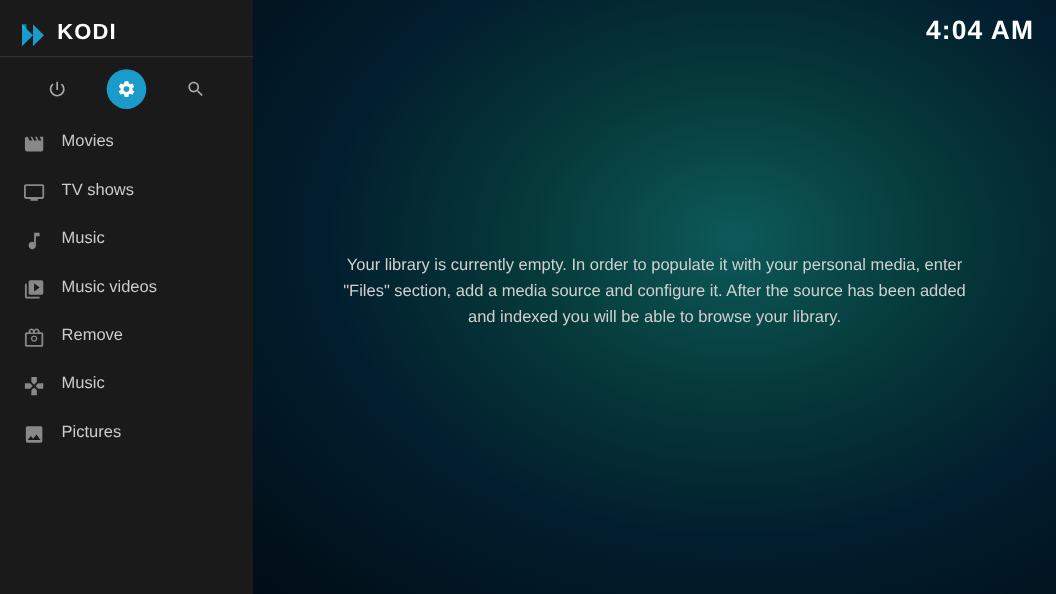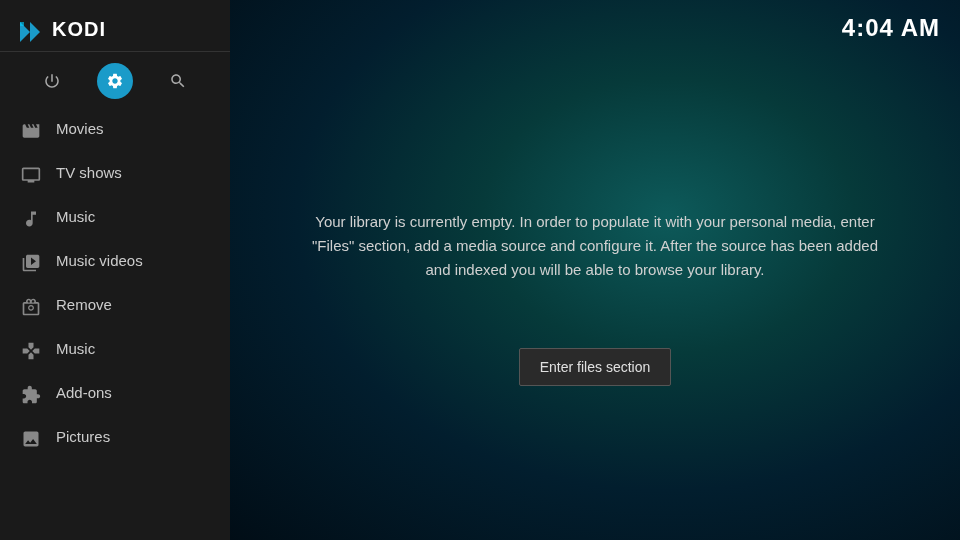--- a/index.html
+++ b/index.html
@@ -256,45 +256,36 @@
 
       <div class="nav-item">
         <span class="nav-icon">
           <svg width="20" height="20" viewBox="0 0 24 24">
               <path d="M15 7.5V2H9v5.5l3 3 3-3zM7.5 9H2v6h5.5l3-3-3-3zM9 16.5V22h6v-5.5l-3-3-3 3zM16.5 9l-3 3 3 3H22V9h-5.5z" fill="#888"></path>
             </svg>
         </span>
         <span>Music</span>
       </div>
 
-      <div class="nav-item">
-        <span class="nav-icon">
-          <svg width="20" height="20" viewBox="0 0 24 24">
-              <path d="M20.5 11H19V7c0-1.1-.9-2-2-2h-4V3.5C13 2.12 11.88 1 10.5 1S8 2.12 8 3.5V5H4c-1.1 0-1.99.9-1.99 2v3.8H3.5c1.49 0 2.7 1.21 2.7 2.7s-1.21 2.7-2.7 2.7H2V20c0 1.1.9 2 2 2h3.8v-1.5c0-1.49 1.21-2.7 2.7-2.7 1.49 0 2.7 1.21 2.7 2.7V22H17c1.1 0 2-.9 2-2v-4h1.5c1.38 0 2.5-1.12 2.5-2.5S21.88 11 20.5 11z" fill="#888"></path>
-            </svg>
-        </span>
-        <span>Add-ons</span>
-      </div>
 
       <div class="nav-item">
         <span class="nav-icon">
           <svg width="20" height="20" viewBox="0 0 24 24">
               <path d="M21 19V5c0-1.1-.9-2-2-2H5c-1.1 0-2 .9-2 2v14c0 1.1.9 2 2 2h14c1.1 0 2-.9 2-2zM8.5 13.5l2.5 3.01L14.5 12l4.5 6H5l3.5-4.5z" fill="#888"></path>
             </svg>
         </span>
         <span>Pictures</span>
       </div>
     </nav>
   </aside>
 
   <main class="main-content">
     <div class="top-bar">
       <span class="time-display">4:04 AM</span>
     </div>
 
     <div class="content-area">
       <p class="empty-library-text">Your library is currently empty. In order to populate it with your personal media, enter "Files" section, add a media source and configure it. After the source has been added and indexed you will be able to browse your library.</p>
       <div class="action-buttons">
-        <button class="action-btn">Enter files section</button>
       </div>
     </div>
   </main>
 </div>
 
 </body></html>

